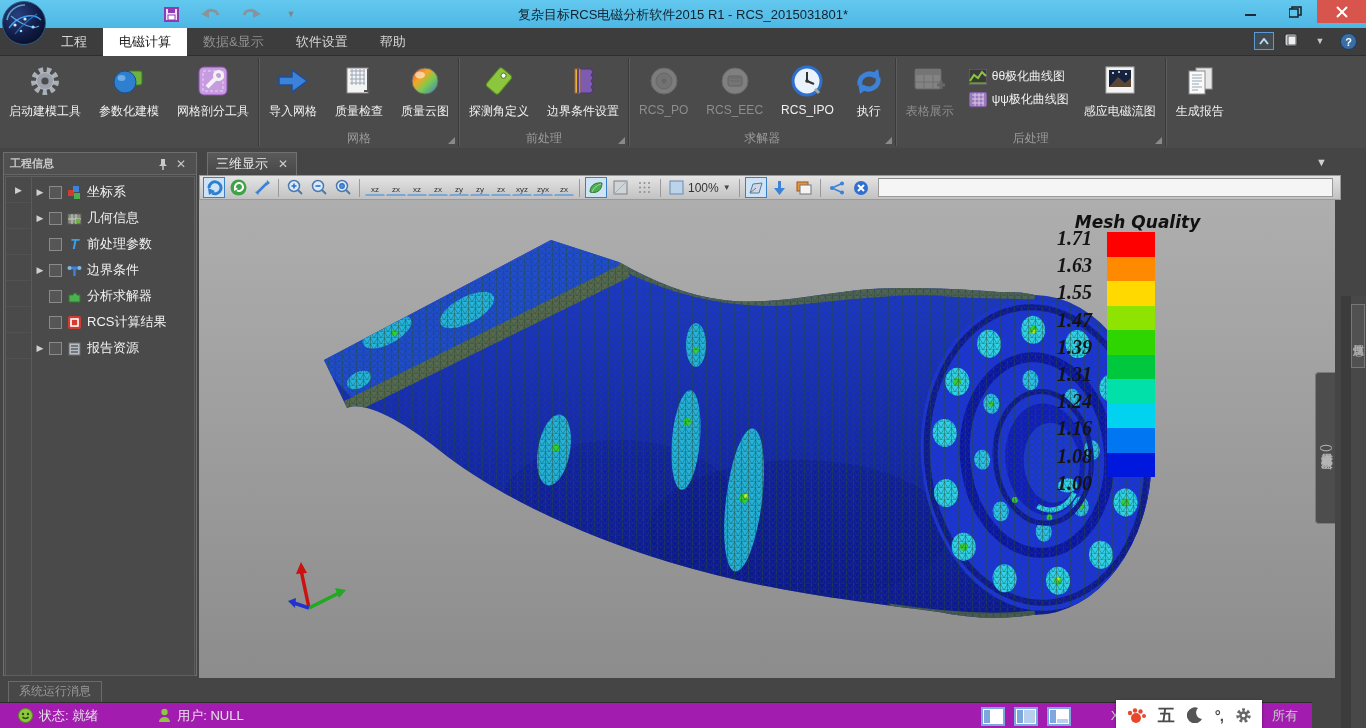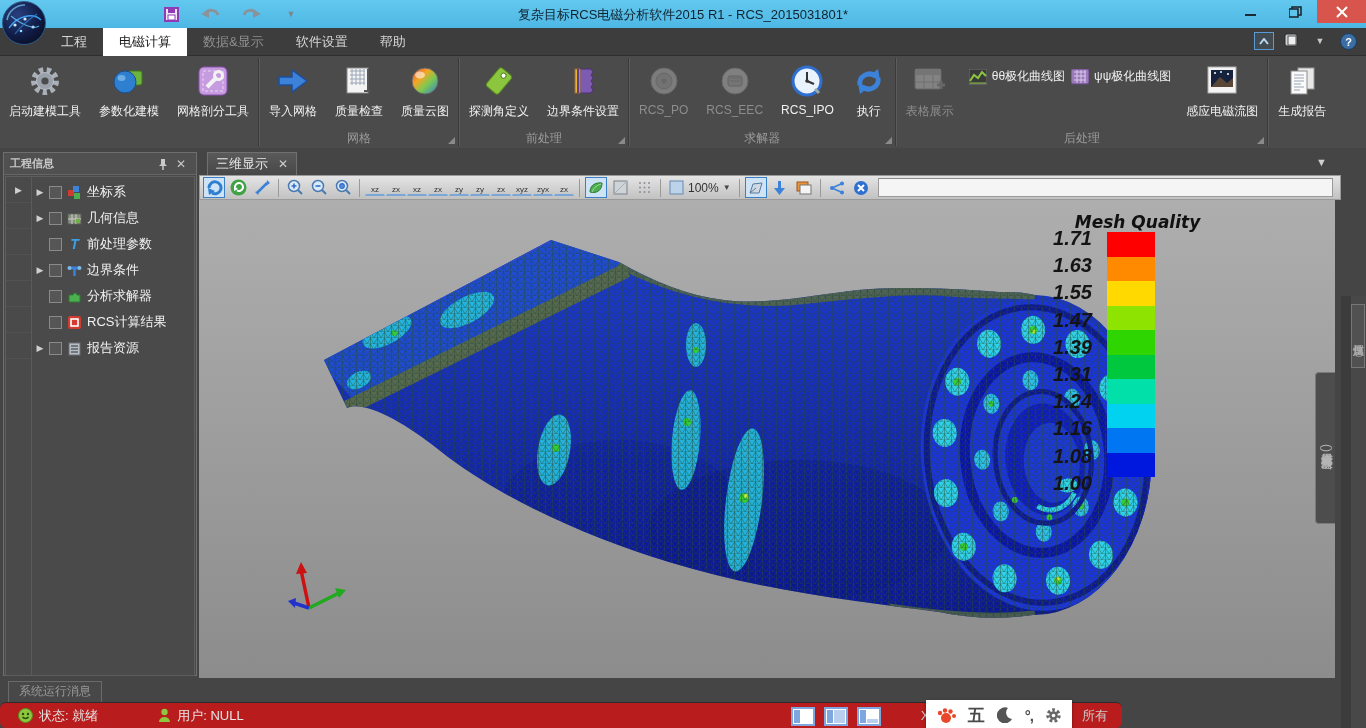--- a/index.html
+++ b/index.html
@@ -30,21 +30,21 @@
 
   
   .ribbon { position:absolute; top:56px; left:0; width:1366px; height:92px; background:#4b4b4b; display:flex; }
   .rgroup { display:flex; flex-direction:column; }
   .ritems { flex:1; display:flex; align-items:flex-start; padding-top:4px; }
   .rbtn { height:68px; padding:2px 9px 0 9px; display:flex; flex-direction:column; align-items:center; justify-content:flex-start; }
   .ricon { width:34px; height:38px; display:flex; align-items:center; justify-content:center; }
   .rlabel { font-size:12px; color:#f0f0f0; white-space:nowrap; margin-top:3px; }
   .rbtn.disabled .rlabel { color:#8d8d8d; }
   .rbtn.disabled .ricon { opacity:.45; filter:grayscale(1); }
-  .rstack { display:flex; gap:6px; padding:8px 6px 0 6px; }
+  .rstack { display:flex; flex-direction:column; gap:6px; padding:8px 6px 0 6px; }
   .rsmall { display:flex; align-items:center; gap:5px; }
   .rsmall .rlabel { margin-top:0; }
   .rfoot { height:20px; display:flex; align-items:center; justify-content:center; position:relative; }
   .rfoot span { font-size:12px; color:#9b9b9b; }
   .launcher { position:absolute; right:3px; bottom:4px; width:0; height:0;
     border-left:7px solid transparent; border-bottom:7px solid #8a8a8a; }
   .rsep { width:2px; background:linear-gradient(#3a3a3a,#3a3a3a); border-right:1px solid #5c5c5c; margin:2px 0; }
 
   
   .workspace { position:absolute; top:148px; left:0; width:1366px; height:554px; background:#454545; }
@@ -60,21 +60,21 @@
   .tree { position:absolute; left:27px; top:2px; right:0; }
   .trow { height:26px; display:flex; align-items:center; gap:4px; padding-left:2px; }
   .texp { width:10px; color:#cfcfcf; font-size:9px; text-align:center; }
   .tcheck { width:13px; height:13px; border:1px solid #8a8a8a; background:#565656; }
   .ticon { width:17px; height:17px; display:flex; align-items:center; justify-content:center; }
   .tlabel { color:#f2f2f2; font-size:13px; white-space:nowrap; }
 
   
   .msg-strip { position:absolute; left:0; top:530px; width:1366px; height:24px; background:#454545; }
   .msg-tab { position:absolute; left:8px; top:3px; padding:1px 10px 2px 10px; border:1px solid #6a6a6a; border-bottom:none; background:#484848; color:#9a9a9a; font-size:12px; }
-  .statusbar { position:absolute; left:0; top:554px; width:1122px; height:26px; background:#b91c1c; border-top:1px solid #2c2c2c; display:flex; align-items:center;border-radius:6px; }
+  .statusbar { position:absolute; left:0; top:554px; width:1312px; height:26px; background:#a21caf; border-top:1px solid #2c2c2c; display:flex; align-items:center; }
   .sb-item { display:flex; align-items:center; gap:6px; margin-left:18px; color:#e6e6e6; font-size:13px; }
   .sb-right { position:absolute; right:0; top:0; height:26px; display:flex; align-items:center; }
   .layout-icons { display:flex; gap:9px; margin-right:40px; }
   .copy-frag { color:#c9c9c9; font-size:13px; }
   .ime { position:absolute; right:50px; top:-3px; height:30px; background:#fff; box-shadow:0 1px 3px rgba(0,0,0,.4); display:flex; align-items:center; gap:12px; padding:0 10px; }
   .ime-mode { font-size:17px; color:#4a4a4a; font-weight:bold; }
   .ime-punct { font-size:15px; color:#4a4a4a; font-weight:bold; letter-spacing:-1px; }
 
   
   .main { position:absolute; left:199px; top:0; width:1142px; height:533px; }
@@ -92,21 +92,21 @@
   .zoom-text { font-size:12px; color:#333; }
   .tool-blank { flex:1; height:19px; background:#f5f5f5; border:1px solid #9a9a9a; border-top-color:#8a8a8a; margin:0 4px; }
 
   .canvas { position:absolute; left:0; top:52px; width:1136px; height:481px; background:linear-gradient(#aeaeae,#8c8c8c); overflow:hidden; }
 
   
   .legend { position:absolute; right:90px; top:12px; width:215px; }
   .lg-title { font-size:17px; font-weight:bold; font-style:italic; color:#111; text-align:center; font-family:"DejaVu Sans",sans-serif; }
   .lg-row { position:relative; display:flex; }
   .lg-values { width:62px; margin-top:-7px; }
-  .lg-val { height:27.2px; font-size:20px; font-weight:bold; font-style:italic; color:#141414; text-align:right; line-height:27.2px; font-family:Liberation Sans, sans-serif; }
+  .lg-val { height:27.2px; font-size:20px; font-weight:bold; font-style:italic; color:#141414; text-align:right; line-height:27.2px; font-family:Liberation Serif, serif; }
   .lg-bands { width:48px; margin-left:15px; height:245px; display:flex; flex-direction:column; }
   .lg-band { flex:1; }
 
   
   .vtab-results { position:absolute; right:-2px; top:172px; width:22px; height:152px; background:#4d4d4d; border:1px solid #7a7a7a; border-right:none; border-radius:4px 0 0 4px; color:#b5b5b5; font-size:12px; writing-mode:vertical-rl; text-align:center; display:flex; align-items:center; justify-content:center; }
   .right-strip1 { position:absolute; left:1341px; top:148px; width:10px; height:554px; background:#3c3c3c; }
   .right-strip2 { position:absolute; left:1351px; top:148px; width:15px; height:554px; background:#484848; }
   .vtab-props { position:absolute; left:1351px; top:156px; width:14px; height:64px; background:#515151; border:1px solid #777; color:#b0b0b0; font-size:11px; writing-mode:vertical-rl; display:flex; align-items:center; justify-content:center; }
 
   svg { display:block; }

